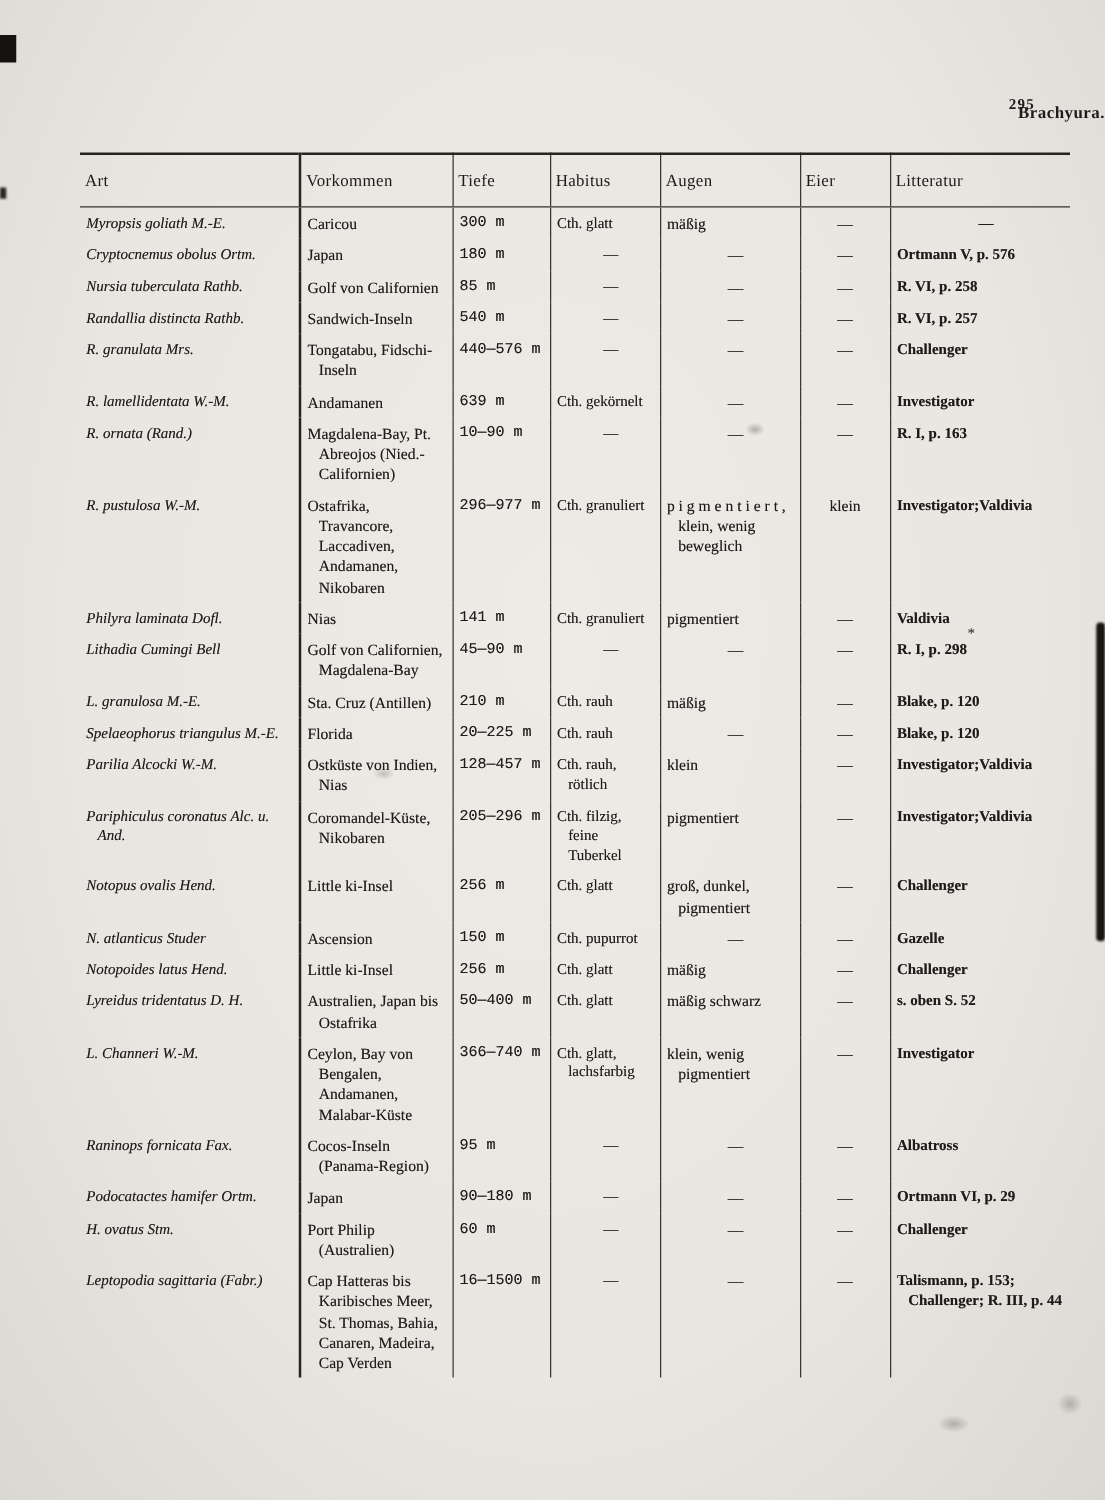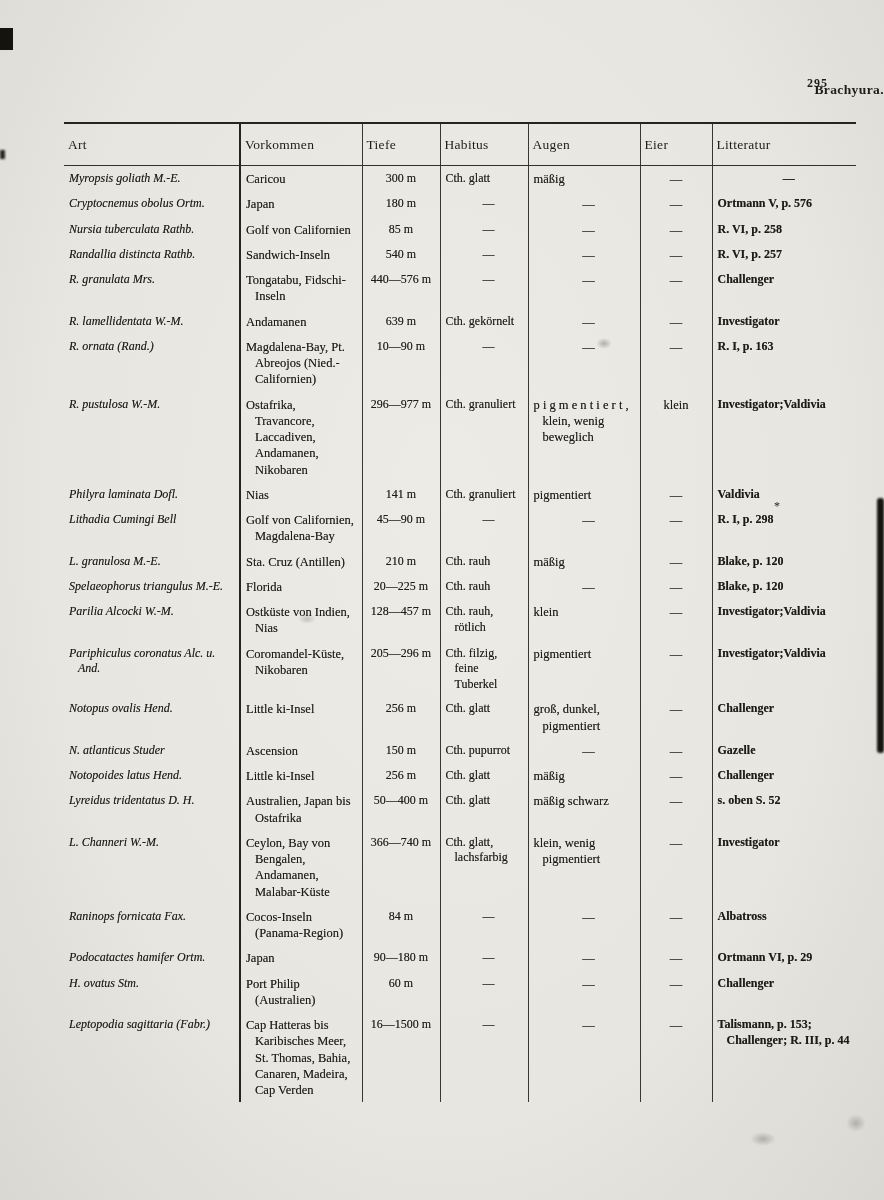--- a/index.html
+++ b/index.html
@@ -49,21 +49,21 @@
   th.h-litt, td.c-litt { border-left:1px solid #3a3731; }
 
   tbody td {
     vertical-align:top;
     font-size:12.5px; line-height:1.3;
     padding:5px 5px 4px;
     text-shadow:0 0 .5px rgba(40,38,34,.55);
   }
   td.hang { padding-left:14px; text-indent:-9px; }
   td.c-art  { font-style:italic; font-size:12px; }
-  td.c-tiefe { text-align:center; white-space:nowrap; font-size:12px; font-style:normal; }
+  td.c-tiefe { text-align:left; white-space:nowrap; font-size:12px; font-style:normal;font-family:Liberation Mono, monospace; }
   td.c-hab  { font-size:12px; }
   td.c-eier { text-align:center; }
   td.c-litt { font-weight:bold; font-size:12px; }
   td.dash   { text-align:center; font-style:normal; text-indent:0; }
 
   
   .artifact { position:absolute; pointer-events:none; }
   .mark-top-left { left:0; top:28px; width:13px; height:22px; background:#14130f; filter:blur(.6px); }
   .mark-left-small { left:0; top:150px; width:5px; height:9px; background:#2a2822; filter:blur(.8px); }
   .mark-right-strip { right:0; top:498px; width:7px; height:255px; background:#17150f; filter:blur(1px); border-radius:3px; }
@@ -274,21 +274,21 @@
     <td class="c-vork hang">Ceylon, Bay von Bengalen, Andamanen, Malabar-Küste</td>
     <td class="c-tiefe">366—740 m</td>
     <td class="c-hab hang">Cth. glatt, lachsfarbig</td>
     <td class="c-aug hang">klein, wenig pigmentiert</td>
     <td class="c-eier dash">—</td>
     <td class="c-litt hang">Investigator</td>
   </tr>
       <tr>
     <td class="c-art hang">Raninops fornicata Fax.</td>
     <td class="c-vork hang">Cocos-Inseln (Panama-Region)</td>
-    <td class="c-tiefe">84 m</td>
+    <td class="c-tiefe">95 m</td>
     <td class="c-hab hang dash">—</td>
     <td class="c-aug hang dash">—</td>
     <td class="c-eier dash">—</td>
     <td class="c-litt hang">Albatross</td>
   </tr>
       <tr>
     <td class="c-art hang">Podocatactes hamifer Ortm.</td>
     <td class="c-vork hang">Japan</td>
     <td class="c-tiefe">90—180 m</td>
     <td class="c-hab hang dash">—</td>

